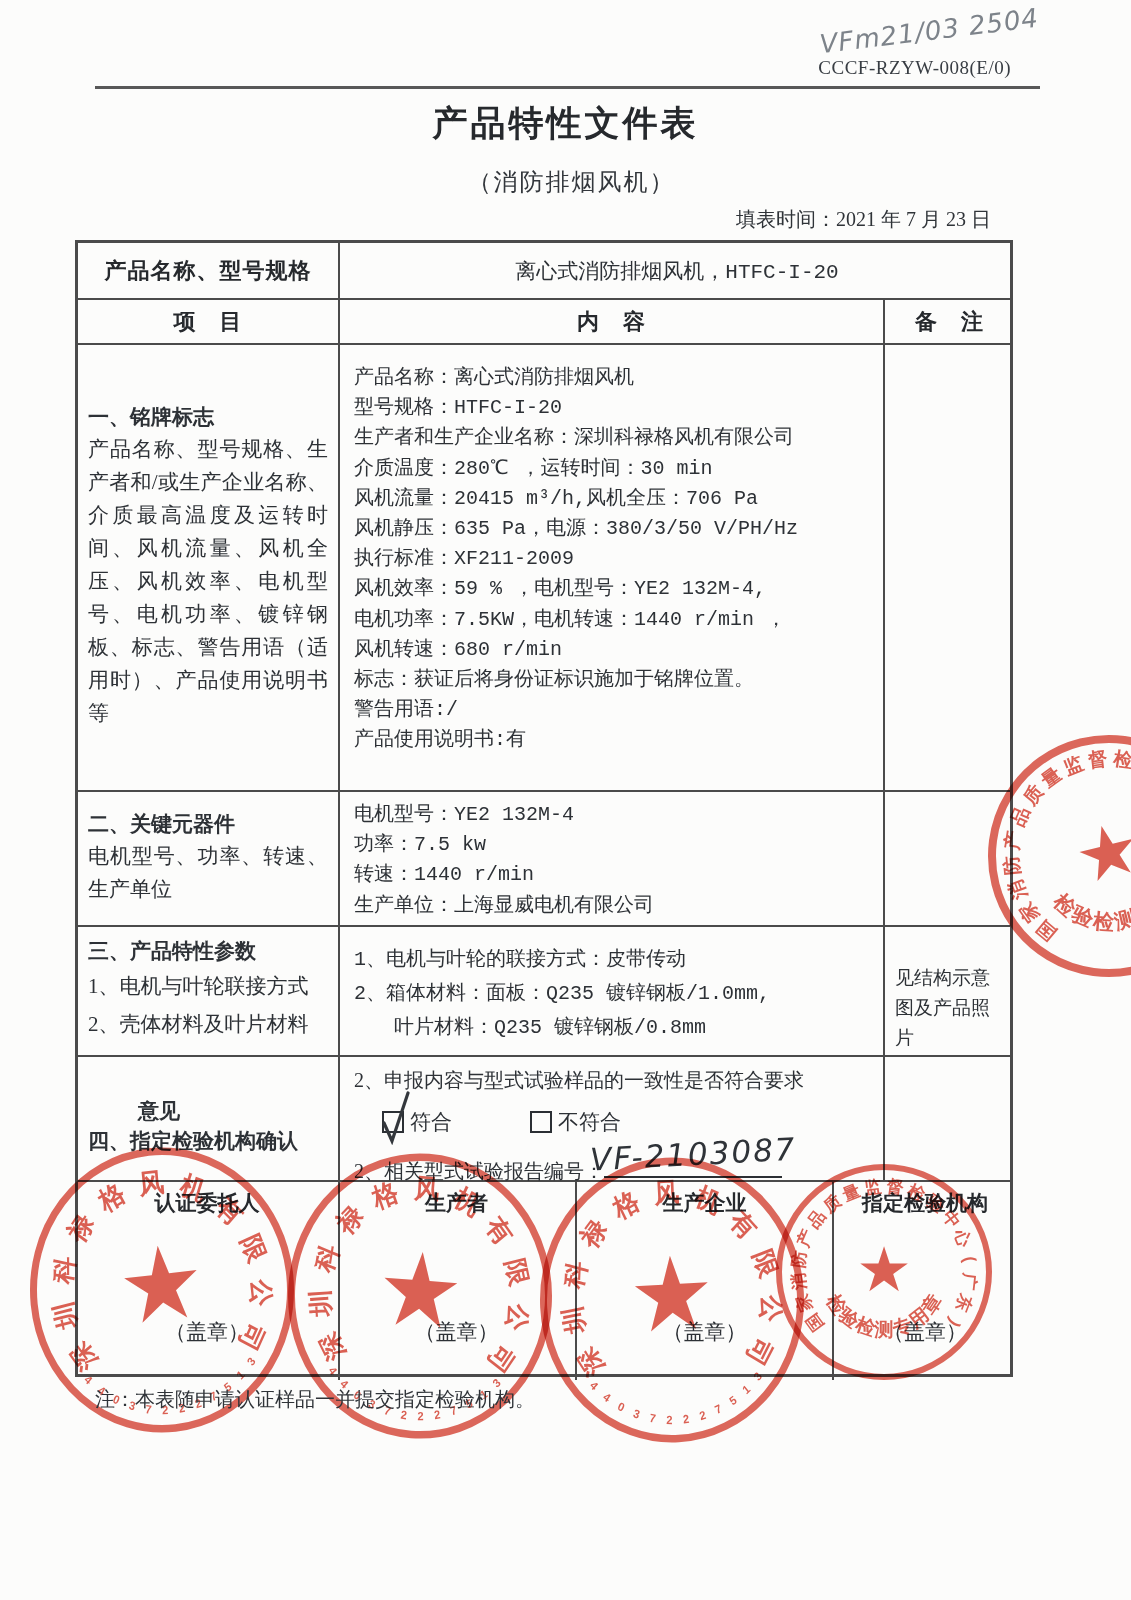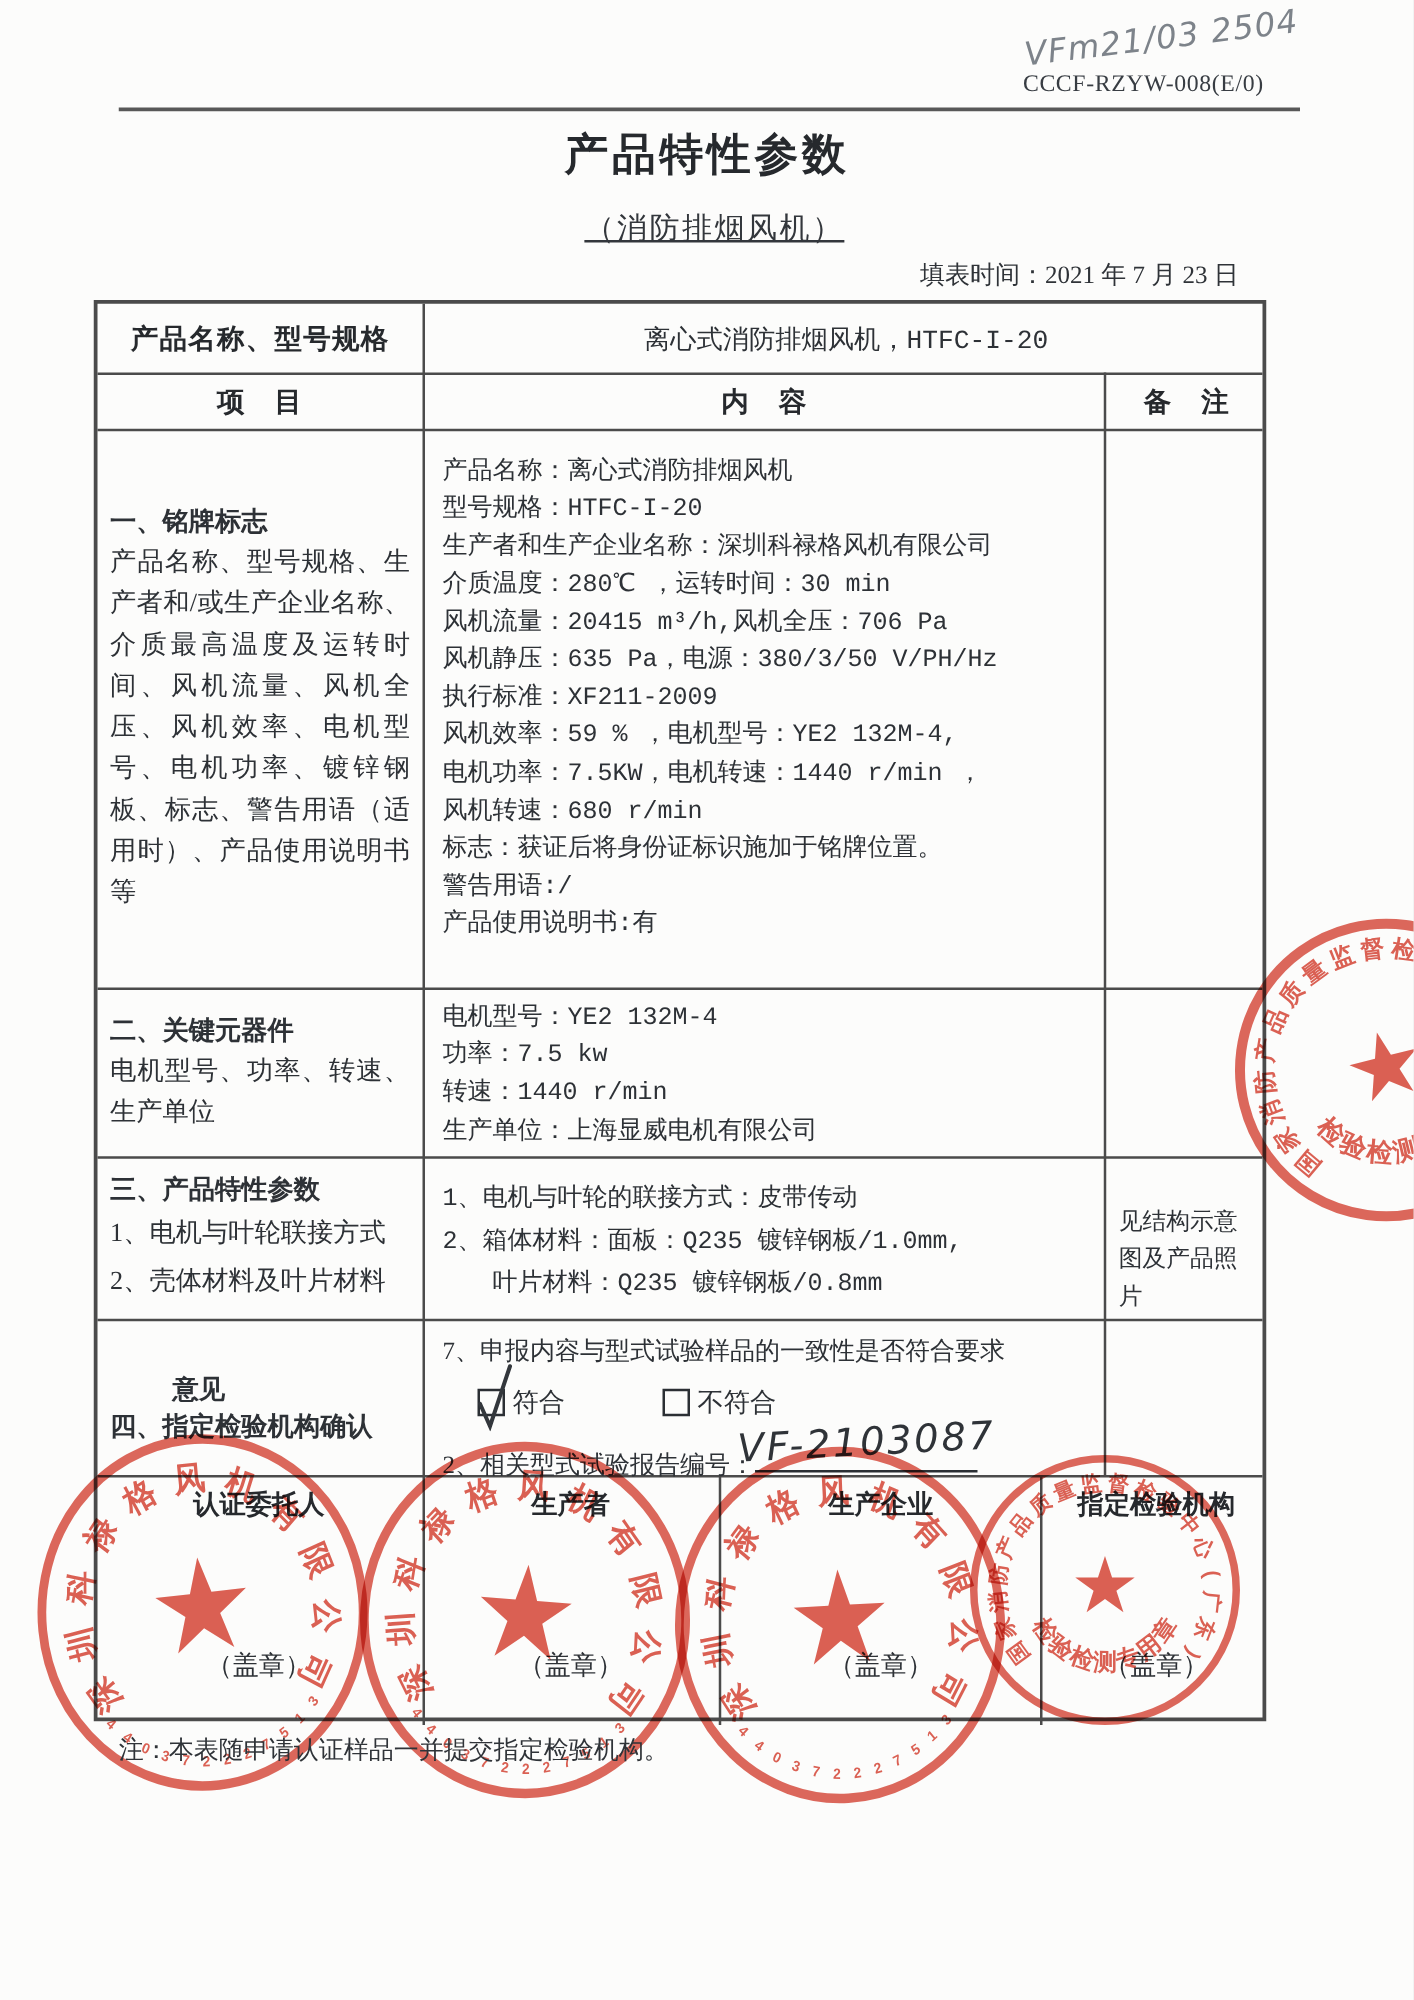--- a/index.html
+++ b/index.html
@@ -16,21 +16,21 @@
     font-size:26px; color:#7d838a; transform:rotate(-7deg);
     letter-spacing:1px; white-space:nowrap;
   }
   .doc-code{position:absolute; top:57px; right:120px; font-size:19px; color:#383d43; letter-spacing:.5px;}
   .top-rule{position:absolute; left:95px; top:86px; width:945px; height:3px; background:#585858;}
   .title{
     position:absolute; left:0; right:0; top:100px; margin:0; text-align:center;
     font-family:"Liberation Sans","DejaVu Sans",sans-serif;
     font-size:35px; font-weight:700; letter-spacing:3px; color:#26292d;
   }
-  .subtitle{position:absolute; left:12px; right:0; top:166px; text-align:center; font-size:24px; color:#33373c; letter-spacing:2px;text-decoration:underline;}
+  .subtitle{position:absolute; left:12px; right:0; top:166px; text-align:center; font-size:24px; color:#33373c; letter-spacing:2px;}
   .date-line{position:absolute; top:206px; right:140px; font-size:20px; color:#2f3338;}
   
   .tbl{position:absolute; left:75px; top:240px; width:938px; height:1137px; border:3px solid #4b4b4b; box-sizing:border-box;}
   .hl{position:absolute; left:0; right:0; height:2px; background:#4b4b4b;}
   .vl{position:absolute; width:2px; background:#4b4b4b;}
   .cell{position:absolute; box-sizing:border-box;}
   .center{display:flex; align-items:center; justify-content:center; text-align:center;}
   .hdr{font-size:22px; font-weight:700; letter-spacing:1px; color:#26292d;}
   .mono{font-family:Liberation Mono, monospace;}
   .itemcol{padding:0 10px; display:flex; flex-direction:column; justify-content:center;}
@@ -71,21 +71,21 @@
   .footer-note{position:absolute; left:95px; top:1386px; font-size:20px; color:#2f3338;}
 </style>
 </head>
 <body>
 
 <div class="page">
 
   <div class="hw-top">VFm21/03 2504</div>
   <div class="doc-code">CCCF-RZYW-008(E/0)</div>
   <div class="top-rule"></div>
-  <h1 class="title">产品特性参数</h1>
+  <h1 class="title">产品特性文件表</h1>
   <div class="subtitle">（消防排烟风机）</div>
   <div class="date-line">填表时间：2021 年 7 月 23 日</div>
 
   <div class="tbl">
 
     <div class="hl" style="top:55px"></div>
     <div class="hl" style="top:100px"></div>
     <div class="hl" style="top:547px"></div>
     <div class="hl" style="top:682px"></div>
     <div class="hl" style="top:812px"></div>
@@ -143,21 +143,21 @@
       <div style="line-height:34px">2、箱体材料：面板：Q235 镀锌钢板/1.0mm,</div>
       <div style="line-height:34px" class="indent2">叶片材料：Q235 镀锌钢板/0.8mm</div>
     </div>
     <div class="cell remark-cell" style="left:807px; top:684px; width:129px; height:126px">见结构示意图及产品照片</div>
 
     <div class="cell" style="left:0; top:814px; width:260px; height:121px; padding-top:28px">
       <div class="item-title" style="font-size:21px; padding-left:60px; margin-top:12px">意见</div>
       <div class="item-title" style="font-size:21px; padding-left:10px">四、指定检验机构确认</div>
     </div>
     <div class="cell" style="left:262px; top:814px; width:543px; height:121px">
-      <div class="q-line">7、申报内容与型式试验样品的一致性是否符合要求</div>
+      <div class="q-line">2、申报内容与型式试验样品的一致性是否符合要求</div>
       <div class="opt-row">
         <span class="cbx">
             <svg class="checkmark" width="34" height="56" viewBox="0 0 34 56">
               <path d="M4 34 L12 52 L28 4" fill="none" stroke="#33373c" stroke-width="3.2" stroke-linecap="round"></path>
             </svg>
           </span>
         <span>符合</span>
         <span class="cbx opt2"></span>
         <span>不符合</span>
       </div>

